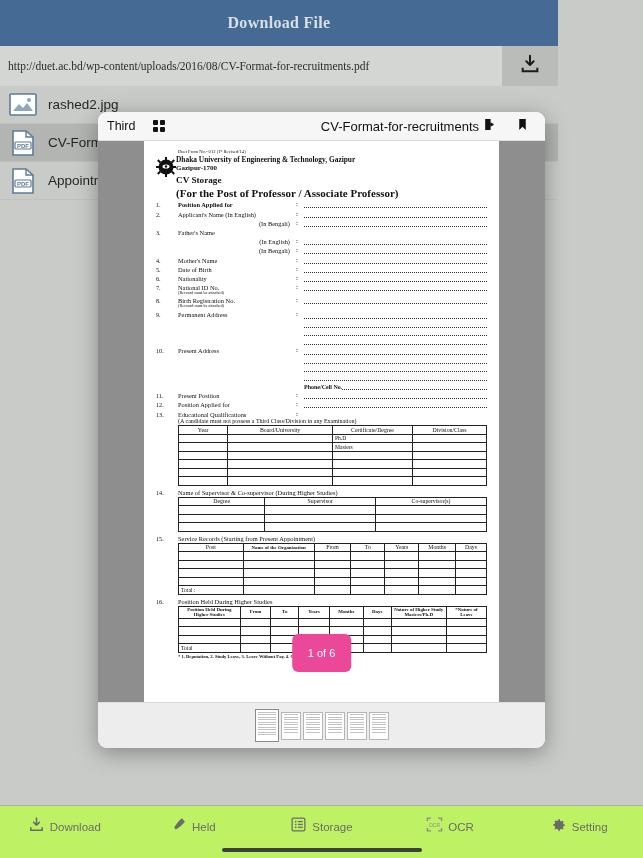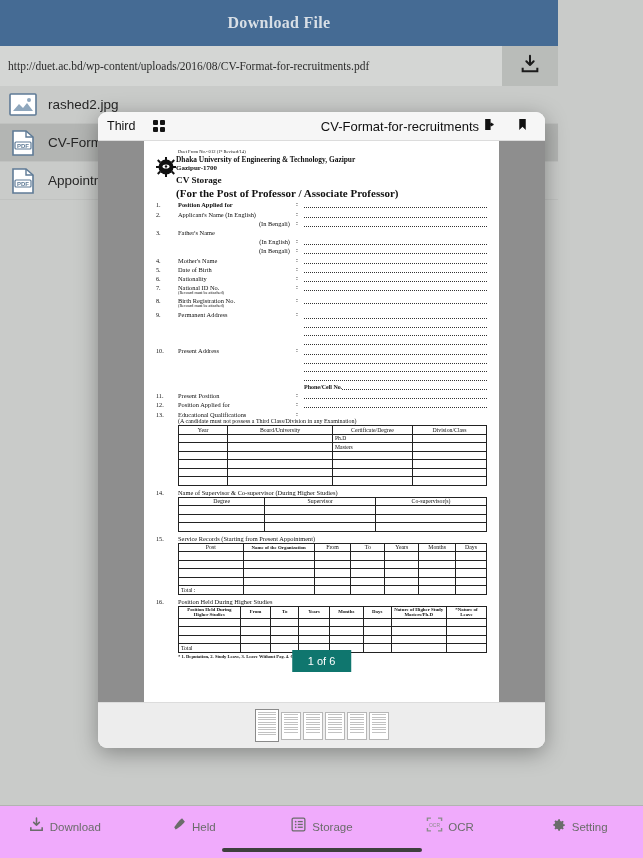--- a/index.html
+++ b/index.html
@@ -121,22 +121,22 @@
     border: 0.6px solid #222; height: 8.5px; padding: 0 2px;
     font-weight: normal; text-align: center;
   }
   table.ft th { font-size: 5.8px; }
   table.ft td.l { text-align: left; }
   table.ft th.sm { font-size: 4.9px; font-weight: bold; line-height: 1.12; }
   .footnote { font-size: 4.6px; margin-left: 22px; margin-top: 1.5px; font-weight: bold; }
 
   .page-badge {
     position: absolute; left: 50%; transform: translateX(-50%);
-    bottom: 30px; background: #0f766e; color: #fff; font-size: 11px;
-    padding: 5px 16px; border-radius: 0;
+    bottom: 30px; background: #ec4899; color: #fff; font-size: 11px;
+    padding: 13px 16px; border-radius: 6px;
     font-family: "Liberation Sans", sans-serif;
   }
 
   
   .thumb-strip {
     height: 46px; flex: none; background: #ededed;
     display: flex; align-items: center; justify-content: center; gap: 2px;
     border-top: 1px solid #dcdcdc;
   }
   .thumb {
@@ -144,21 +144,21 @@
     position: relative; overflow: hidden;
   }
   .thumb.sel { width: 24px; height: 33px; border: 1.5px solid #8a8a8a; }
   .thumb i {
     display: block; height: 1px; background: #c2c2c2; margin: 1.5px 2px 0 2px;
   }
 
   
   .bottom-bar {
     position: absolute; left: 0; bottom: 0; width: 643px; height: 53px;
-    background: #f0abfc; border-top: 1px solid #b2b4b2;
+    background: #bef264; border-top: 1px solid #b2b4b2;
     display: flex; align-items: flex-start; padding-top: 10px;
   }
   .bb-item { flex: 1; display: flex; align-items: center; justify-content: center; gap: 5px; }
   .bb-item svg { width: 17px; height: 17px; }
   .bb-label { font-size: 11.5px; color: #6a6c6a; }
   .home-ind {
     position: absolute; left: 50%; transform: translateX(-50%);
     bottom: 6px; width: 200px; height: 4px; background: #3d3f3d; border-radius: 2px;
   }
 </style>

